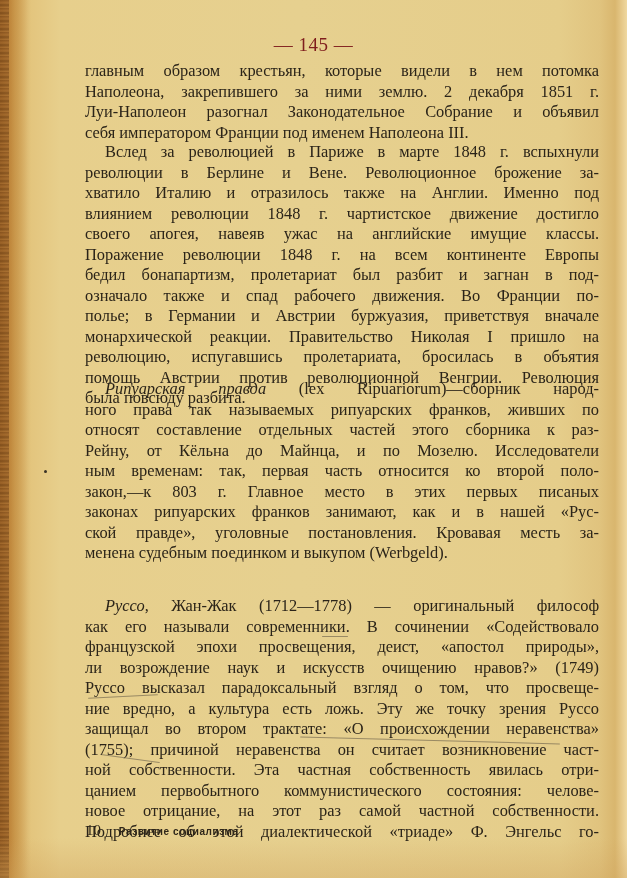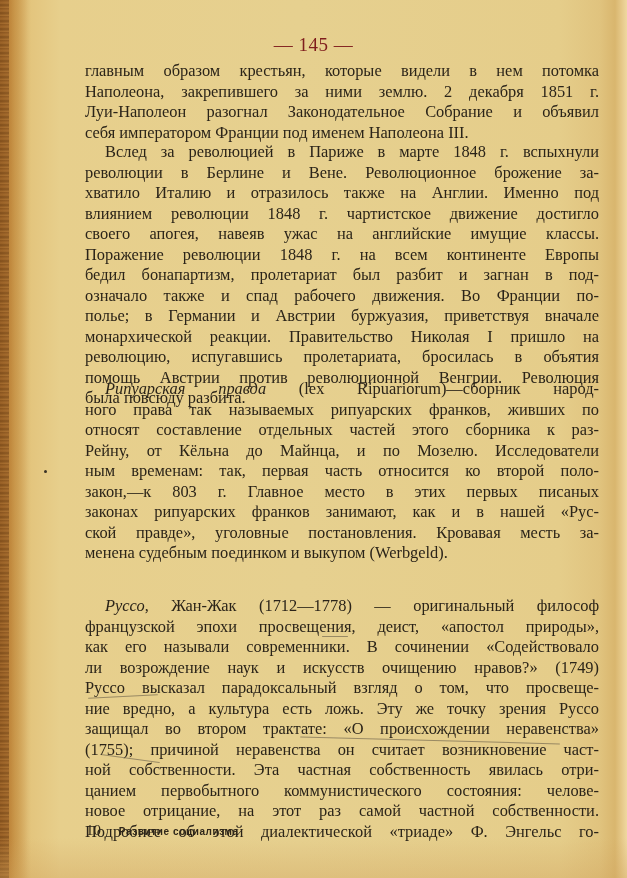--- a/index.html
+++ b/index.html
@@ -94,22 +94,22 @@
   <span class="line">закон,—к 803 г. Главное место в этих первых писаных</span>
   <span class="line">законах рипуарских франков занимают, как и в нашей «Рус-</span>
   <span class="line">ской правде», уголовные постановления. Кровавая месть за-</span>
   <span class="line last">менена судебным поединком и выкупом (Werbgeld).</span>
 </div>
 
 <div class="bullet-mark"></div>
 
 <div class="text-block" id="p4">
   <span class="line indent"><span class="it">Руссо</span><span>, Жан-Жак (1712—1778) — оригинальный философ</span></span>
+  <span class="line">как его называли современники. В сочинении «Содействовало</span>
   <span class="line">французской эпохи просвещения, деист, «апостол природы»,</span>
-  <span class="line">как его называли современники. В сочинении «Содействовало</span>
   <span class="line">ли возрождение наук и искусств очищению нравов?» (1749)</span>
   <span class="line">Руссо высказал парадоксальный взгляд о том, что просвеще-</span>
   <span class="line">ние вредно, а культура есть ложь. Эту же точку зрения Руссо</span>
   <span class="line">защищал во втором трактате: «О происхождении неравенства»</span>
   <span class="line">(1755); причиной неравенства он считает возникновение част-</span>
   <span class="line">ной собственности. Эта частная собственность явилась отри-</span>
   <span class="line">цанием первобытного коммунистического состояния: челове-</span>
   <span class="line">новое отрицание, на этот раз самой частной собственности.</span>
   <span class="line">Подробнее об этой диалектической «триаде» Ф. Энгельс го-</span>
 </div>

